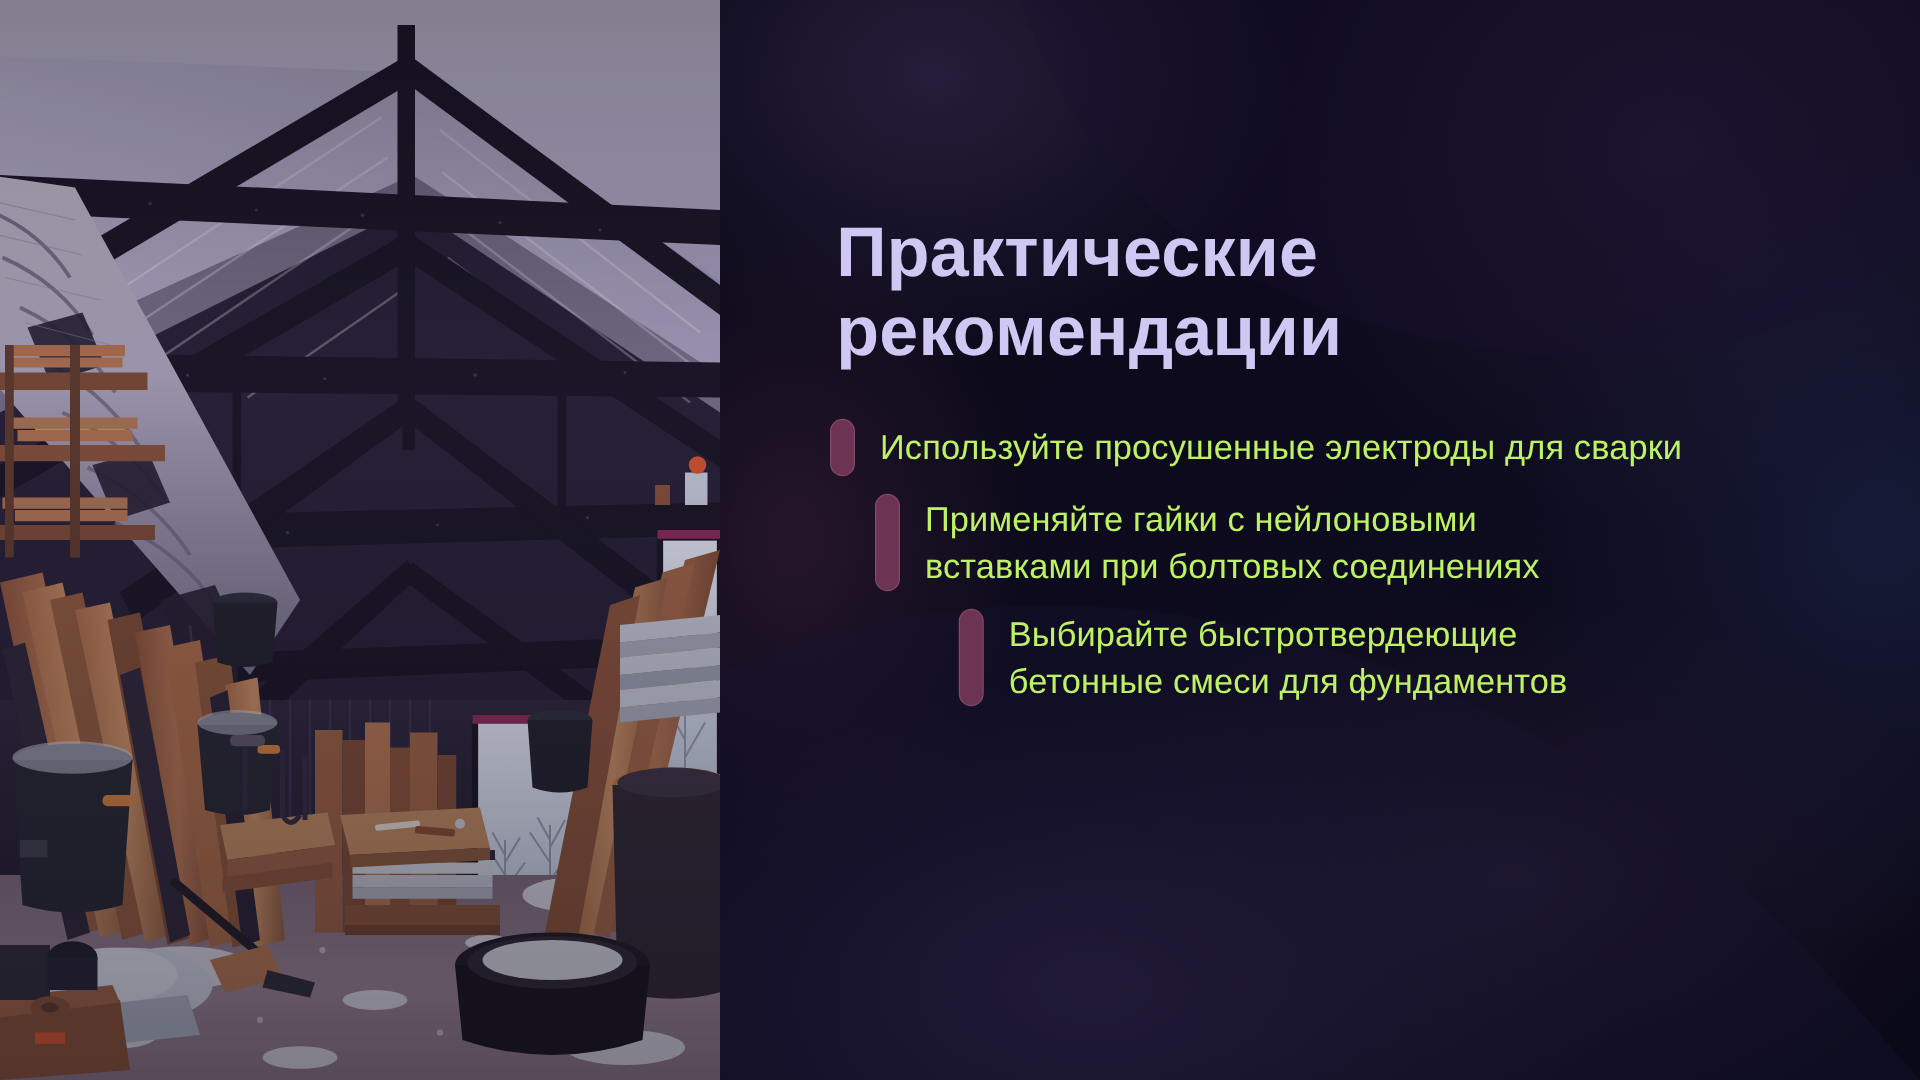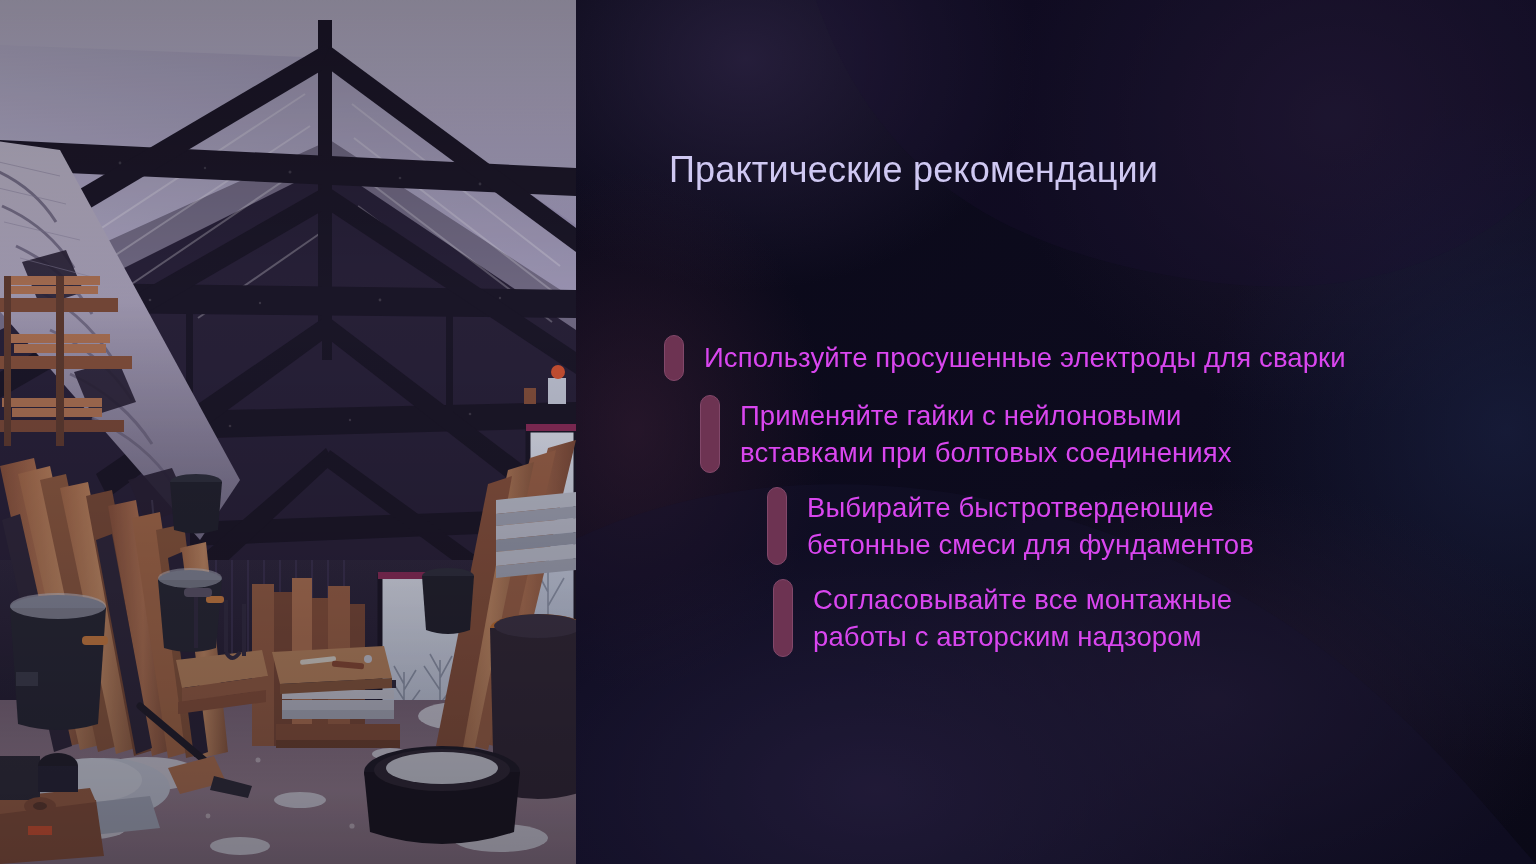--- a/index.html
+++ b/index.html
@@ -41,25 +41,25 @@
   .content-inner {
     position:relative;
     z-index:2;
     height:100%;
     padding:0;
   }
 
   .slide-title {
     position:absolute;
     left:93px;
-    top:150px;
+    top:170px;
     width:700px;
-    font-size:36px;
+    font-size:56px;
     line-height:1.13;
-    font-weight:400;
+    font-weight:700;
     color:#cfc8f2;
     letter-spacing:0.2px;
   }
 
   .bullet-list {
     position:absolute;
     left:0; top:335px;
     width:960px;
   }
   .bullet-item {
@@ -72,21 +72,21 @@
     flex:0 0 auto;
     width:20px;
     border-radius:12px;
     background:#6d3352;
     border:1.5px solid #82486a;
     margin-right:20px;
   }
   .bullet-pill.h1 { height:46px; }
   .bullet-pill.h2 { height:78px; }
   .bullet-text {
-    color:#d946ef;
+    color:#bef264;
     font-size:27.5px;
     line-height:1.36;
     font-weight:400;
     white-space:pre-line;
     letter-spacing:0.1px;
   }
 
   .indent-0 { padding-left:88px; }
   .indent-1 { padding-left:124px; }
   .indent-2 { padding-left:160px;margin-left:31px; }
@@ -501,23 +501,18 @@
           <span class="bullet-text">Применяйте гайки с нейлоновыми
 вставками при болтовых соединениях</span>
         </div>
 
         <div class="bullet-item indent-2">
           <span class="bullet-pill h2"></span>
           <span class="bullet-text">Выбирайте быстротвердеющие
 бетонные смеси для фундаментов</span>
         </div>
 
-        <div class="bullet-item indent-3">
-          <span class="bullet-pill h2"></span>
-          <span class="bullet-text">Согласовывайте все монтажные
-работы с авторским надзором</span>
-        </div>
 
       </div>
     </div>
   </div>
 
 </div>
 
 </body></html>

